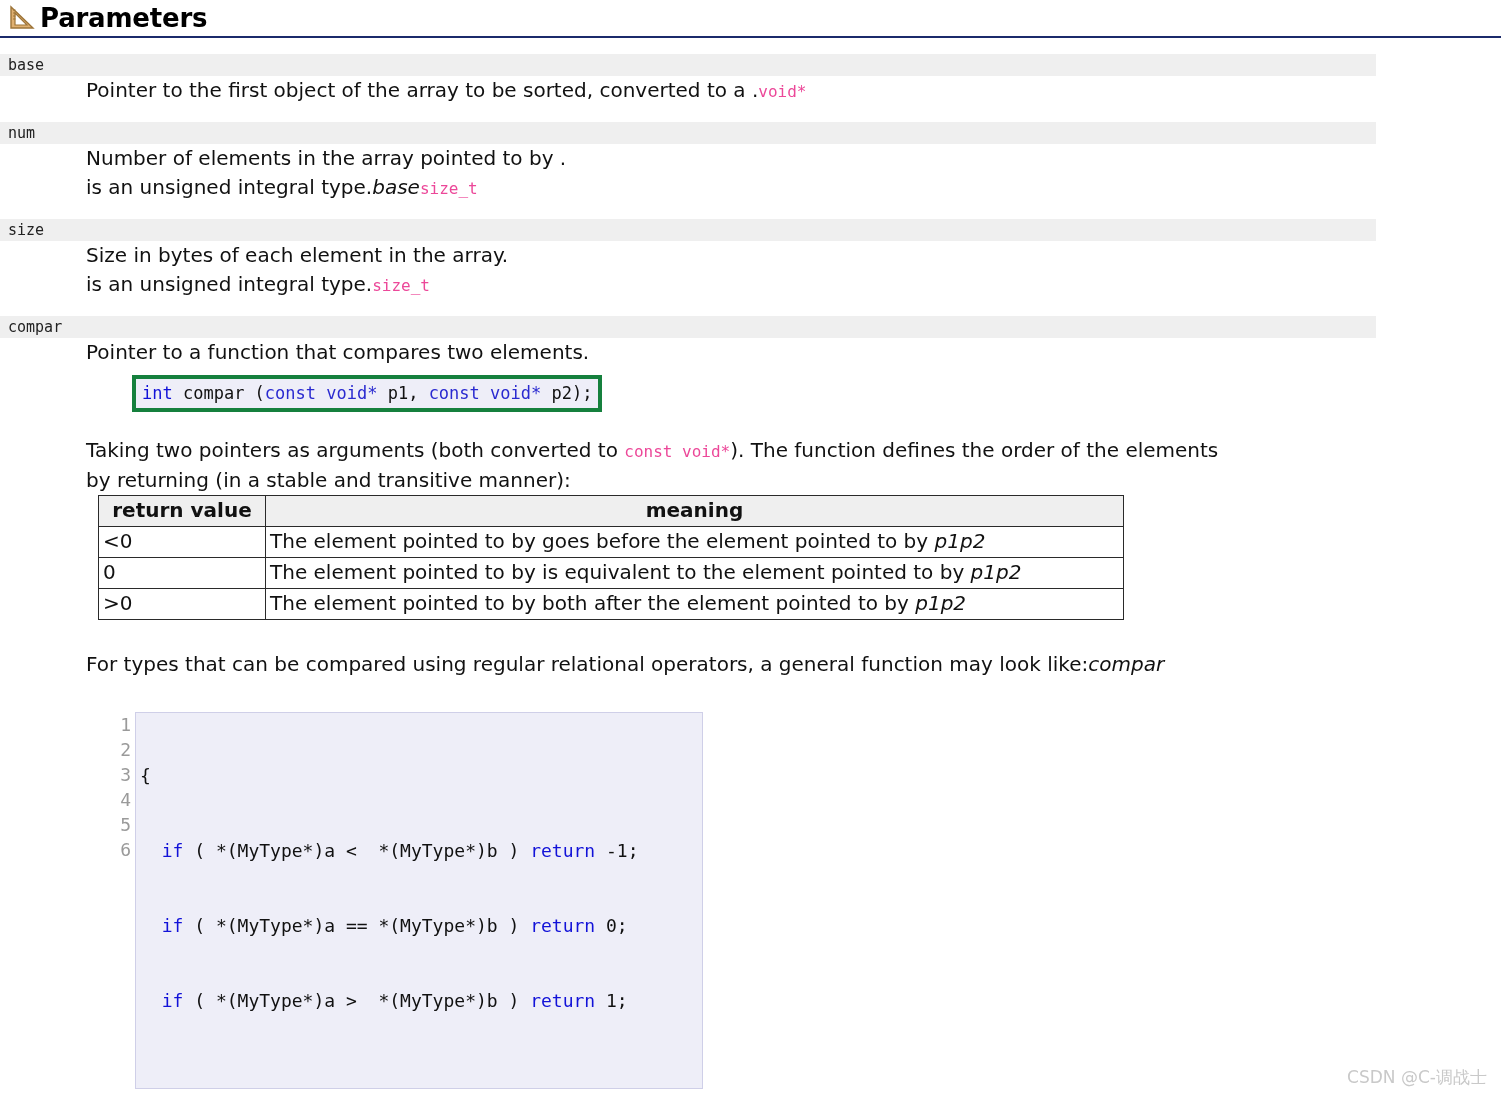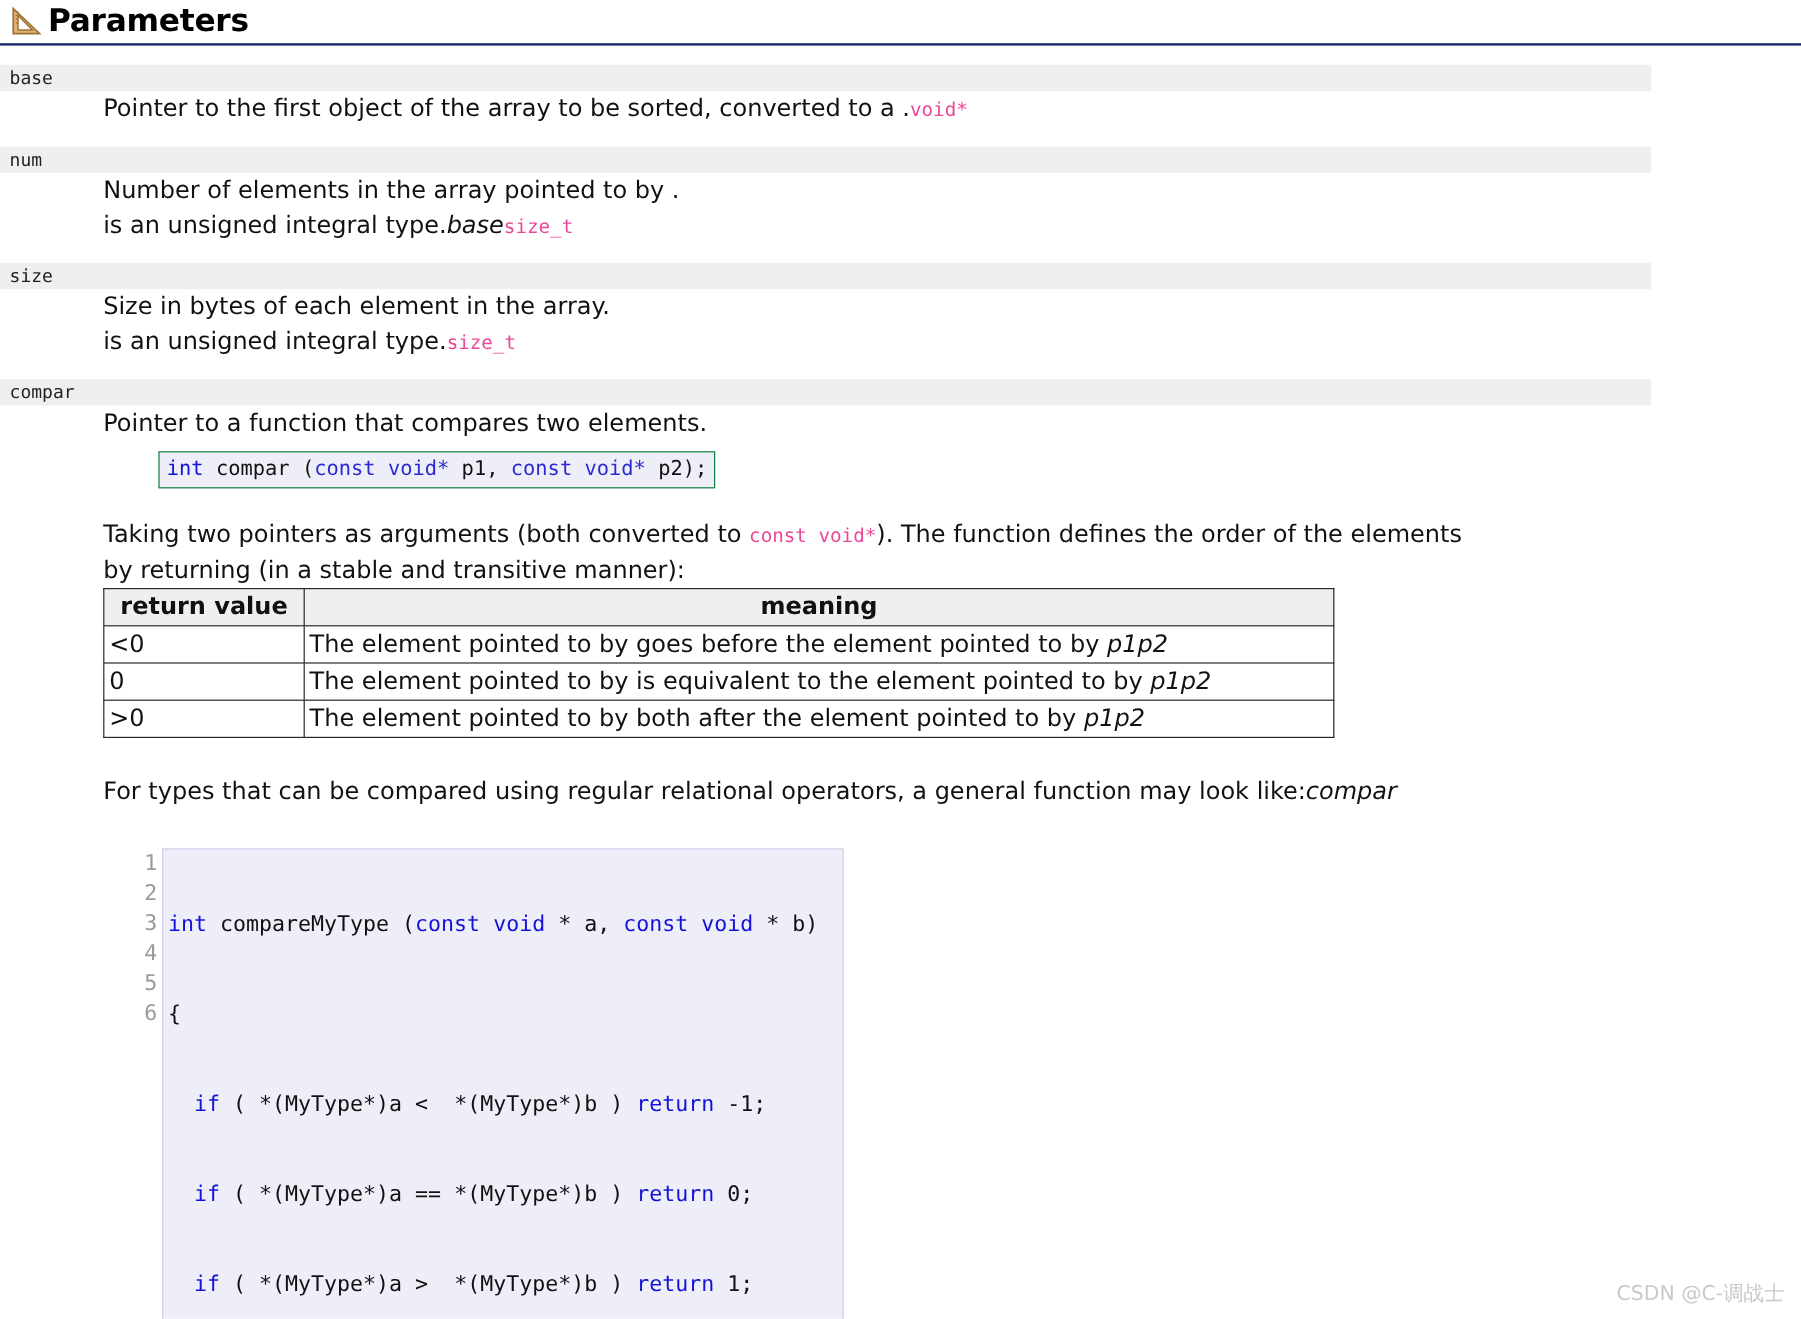--- a/index.html
+++ b/index.html
@@ -65,35 +65,35 @@
     color: #ec4899;
   }
   .ital { font-style: italic; }
 
   .gap-sm { height: 16px; }
 
   
   .codebox-inline {
     display: inline-block;
     background: #eeeef8;
-    border: 1px solid #15803d;
+    border: 4px solid #15803d;
     font-family: "DejaVu Sans Mono", "Liberation Mono", monospace;
     font-size: 17px;
     line-height: 24px;
     padding: 2px 6px 3px 6px;
     color: #111;
     white-space: pre;
   }
   .kw { color: #1212d8; }
   .kw2 { color: #2a2ad0; }
 
   
   table.ret-table {
     border-collapse: collapse;
-    margin-left: 0;
+    margin-left: 12px;
     table-layout: fixed;
   }
   table.ret-table td, table.ret-table th {
     border: 1px solid #2a2a2a;
     font-size: 20px;
     padding: 1px 4px 2px 4px;
     line-height: 27px;
     vertical-align: middle;
   }
   table.ret-table th {
@@ -247,21 +247,20 @@
 <div class="codeblock">
   <div class="gutter">
     <div>1</div>
     <div>2</div>
     <div>3</div>
     <div>4</div>
     <div>5</div>
     <div>6</div>
   </div>
   <div class="code">
-    <div><span style="color:#1212d8">int</span> compareMyType (<span style="color:#1212d8">const</span> <span style="color:#1212d8">void</span> * a, <span style="color:#1212d8">const</span> <span style="color:#1212d8">void</span> * b)</div>
     <div>{</div>
     <div>  <span style="color:#1212d8">if</span> ( *(MyType*)a &lt;  *(MyType*)b ) <span style="color:#1212d8">return</span> -1;</div>
     <div>  <span style="color:#1212d8">if</span> ( *(MyType*)a == *(MyType*)b ) <span style="color:#1212d8">return</span> 0;</div>
     <div>  <span style="color:#1212d8">if</span> ( *(MyType*)a &gt;  *(MyType*)b ) <span style="color:#1212d8">return</span> 1;</div>
     
   </div>
 </div>
 
 <div class="watermark">CSDN @C-调战士</div>
 

